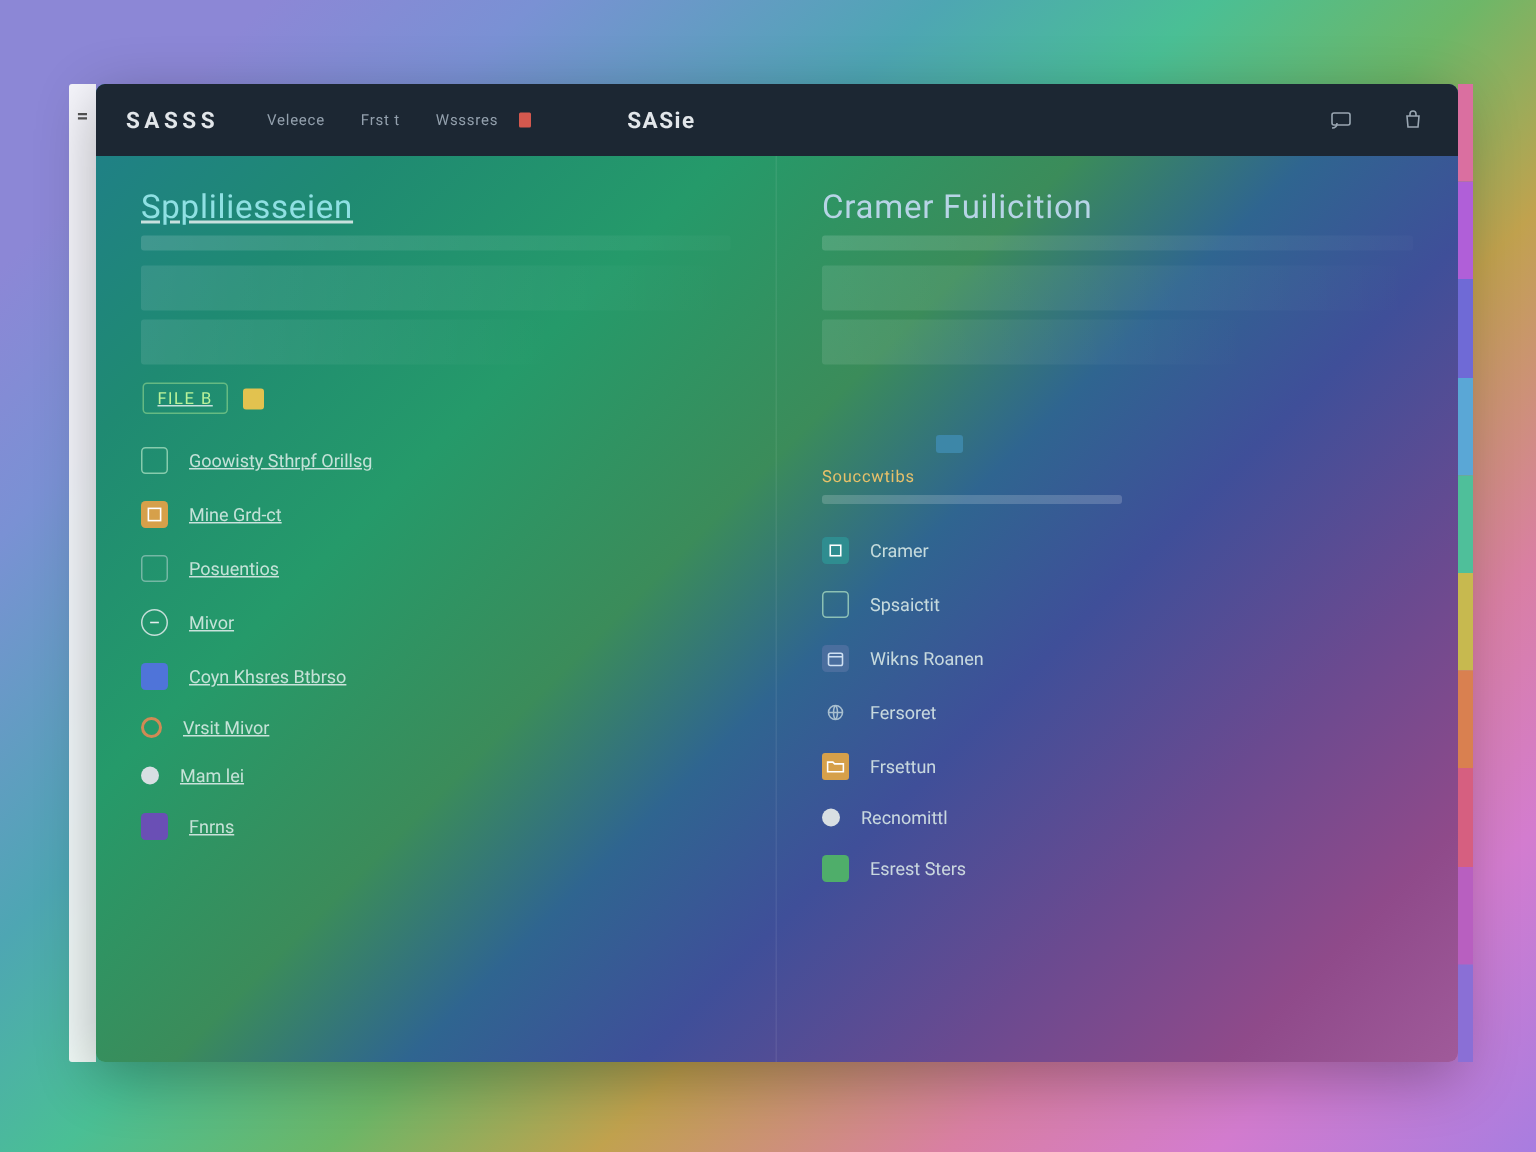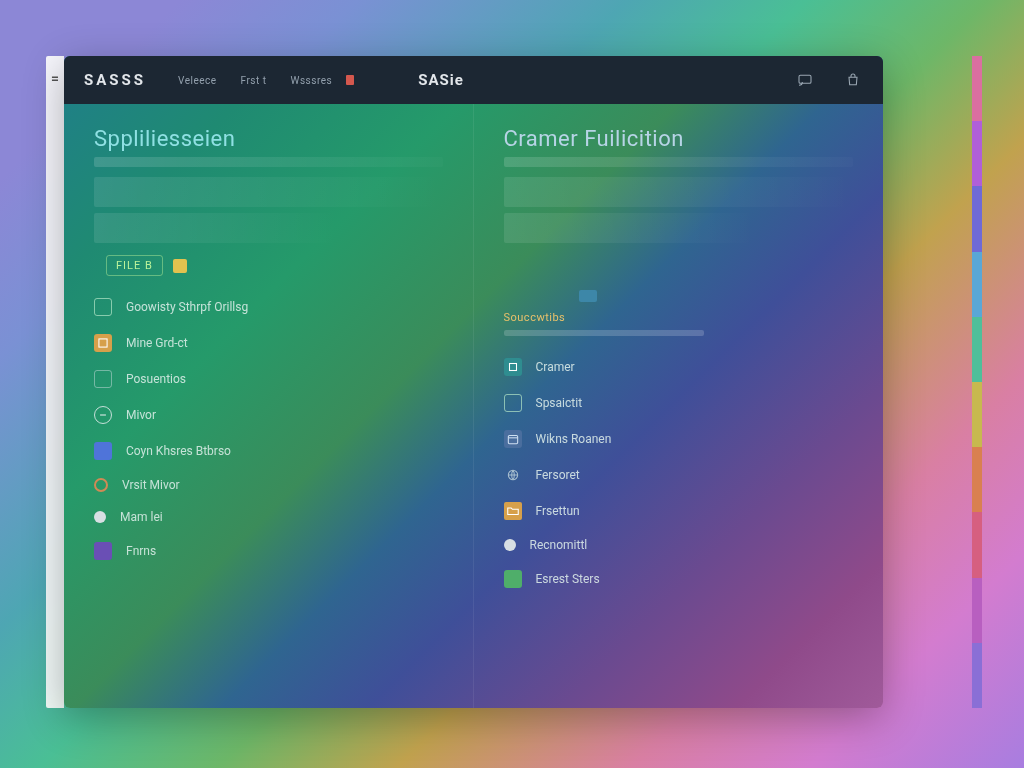--- a/index.html
+++ b/index.html
@@ -32,21 +32,21 @@
     padding-top: 14px;
     color: #555;
     font-size: 14px;
     font-weight: 600;
   }
 
   .app-window {
     position: absolute;
     top: 56px;
     left: 64px;
-    width: 819px;
+    width: 908px;
     height: 652px;
     border-radius: 6px;
     overflow: hidden;
     box-shadow: 0 10px 40px rgba(0,0,0,0.3);
     background:
       linear-gradient(135deg,
         #1f7e8a 0%, #1f8a72 15%, #259a6a 30%,
         #3b8c5a 45%, #2f6590 55%, #3f4f99 65%,
         #6a4a90 78%, #8f4a8a 90%, #a05a9a 100%);
     display: flex;
@@ -93,20 +93,21 @@
     overflow: hidden;
   }
   .pane {
     width: 50%;
     padding: 22px 30px 18px 30px;
     color: rgba(230,240,240,0.85);
     position: relative;
   }
   .pane.left {
     border-right: 1px solid rgba(255,255,255,0.07);
+    text-decoration: underline;
   }
 
   .pane-title {
     font-size: 22px;
     font-weight: 400;
     color: #8fe0e3;
     margin-bottom: 6px;
     letter-spacing: 0.5px;
   }
   .pane-sub {
@@ -115,21 +116,21 @@
     background: linear-gradient(90deg, rgba(255,255,255,0.15), rgba(255,255,255,0.02));
     margin-bottom: 10px;
   }
   .pane-body-blur {
     height: 30px;
     border-radius: 2px;
     background: linear-gradient(90deg, rgba(255,255,255,0.10), rgba(255,255,255,0.0));
     margin-bottom: 6px;
   }
 
-  .pill-row { display: flex; align-items: center; gap: 10px; margin: 12px 12px 22px; }
+  .pill-row { display: flex; align-items: center; gap: 10px; margin: 12px 1px 22px; }
   .pill-hollow {
     font-size: 11px; color: #baf29a; letter-spacing: 1px;
     border: 1px solid rgba(186,242,154,0.45);
     padding: 3px 9px; border-radius: 3px;
   }
   .chip {
     width: 14px; height: 14px; border-radius: 2px;
     background: #e2c24f;
   }
 

